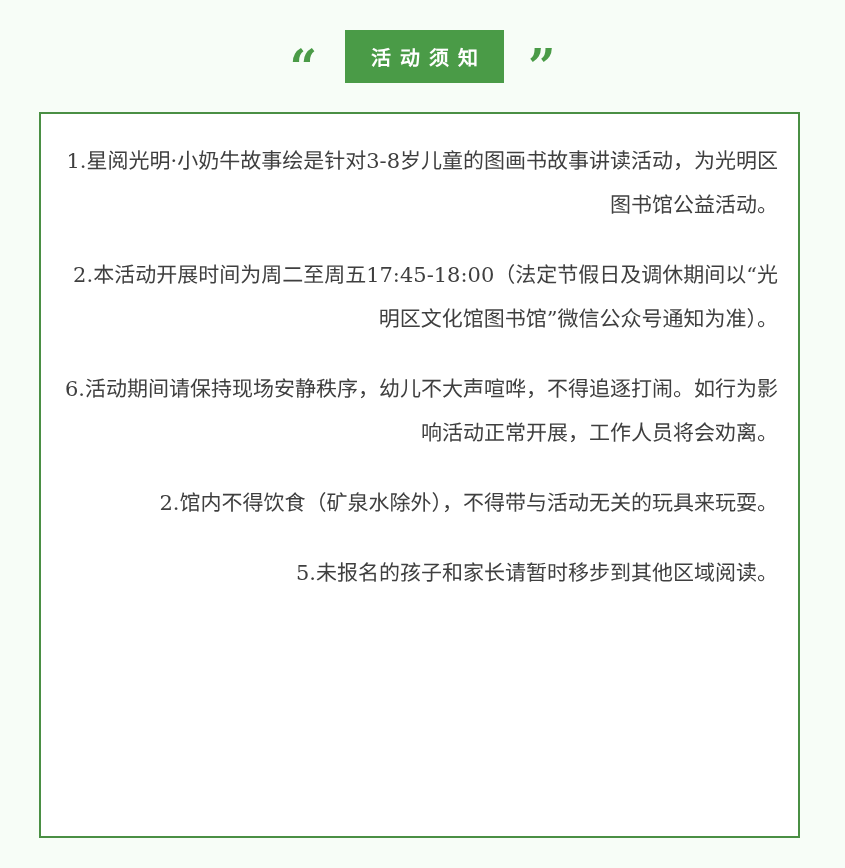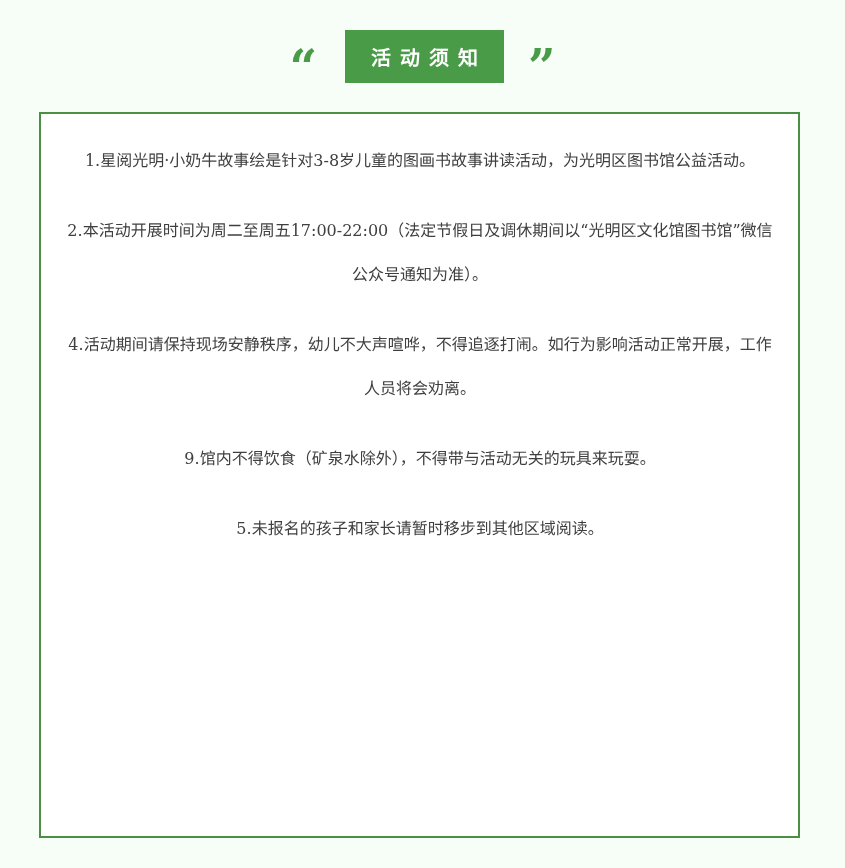--- a/index.html
+++ b/index.html
@@ -45,37 +45,37 @@
     margin: 29px 0 0 39px;
     width: 761px;
     height: 726px;
     border: 2px solid #4a8f44;
     background: #ffffff;
     padding: 25px 20px 12px 21px;
     overflow: hidden;
   }
   .notice-box p {
     margin: 0 0 26px 0;
-    font-size: 16px;
+    font-size: 21px;
     line-height: 44px;
     color: #3f3f3f;
-    text-align: center;
+    text-align: right;
   }
   .notice-box p:last-child {
     margin-bottom: 0;
   }
 </style>
 </head>
 <body>
 
 <div class="header">
   <span class="quote-mark quote-left">“</span>
   <div class="title-box">活动须知</div>
   <span class="quote-mark quote-right">”</span>
 </div>
 
 <div class="notice-box">
   <p>1.星阅光明·小奶牛故事绘是针对3-8岁儿童的图画书故事讲读活动，为光明区图书馆公益活动。</p>
-  <p>2.本活动开展时间为周二至周五17:00-22:00（法定节假日及调休期间以“光明区文化馆图书馆”微信公众号通知为准）。</p>
-  <p>4.活动期间请保持现场安静秩序，幼儿不大声喧哗，不得追逐打闹。如行为影响活动正常开展，工作人员将会劝离。</p>
-  <p>9.馆内不得饮食（矿泉水除外），不得带与活动无关的玩具来玩耍。</p>
+  <p>2.本活动开展时间为周二至周五17:45-18:00（法定节假日及调休期间以“光明区文化馆图书馆”微信公众号通知为准）。</p>
+  <p>6.活动期间请保持现场安静秩序，幼儿不大声喧哗，不得追逐打闹。如行为影响活动正常开展，工作人员将会劝离。</p>
+  <p>2.馆内不得饮食（矿泉水除外），不得带与活动无关的玩具来玩耍。</p>
   <p>5.未报名的孩子和家长请暂时移步到其他区域阅读。</p>
 </div>
 
 </body></html>

